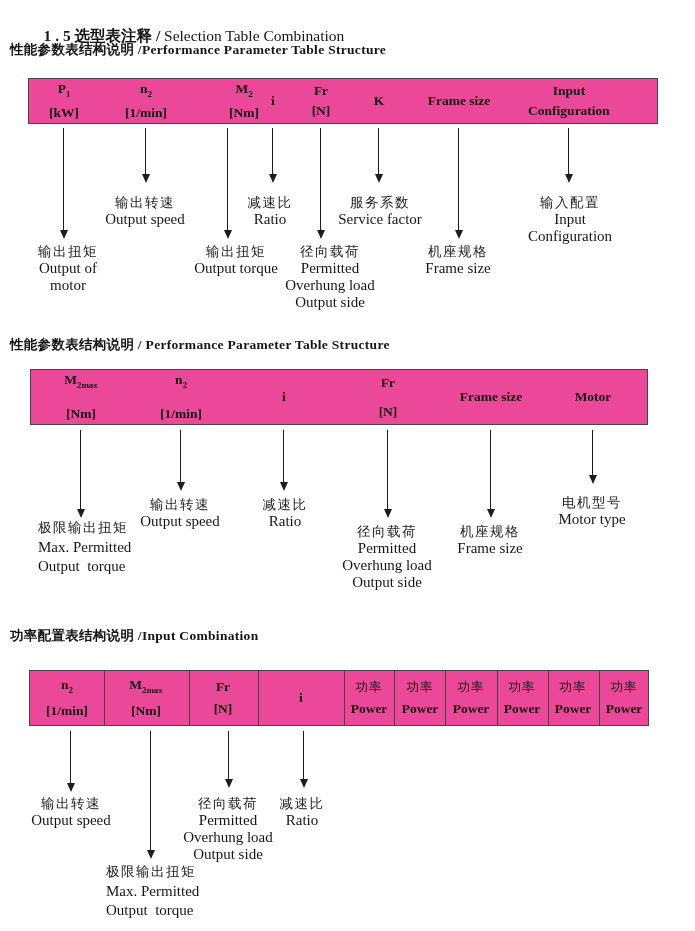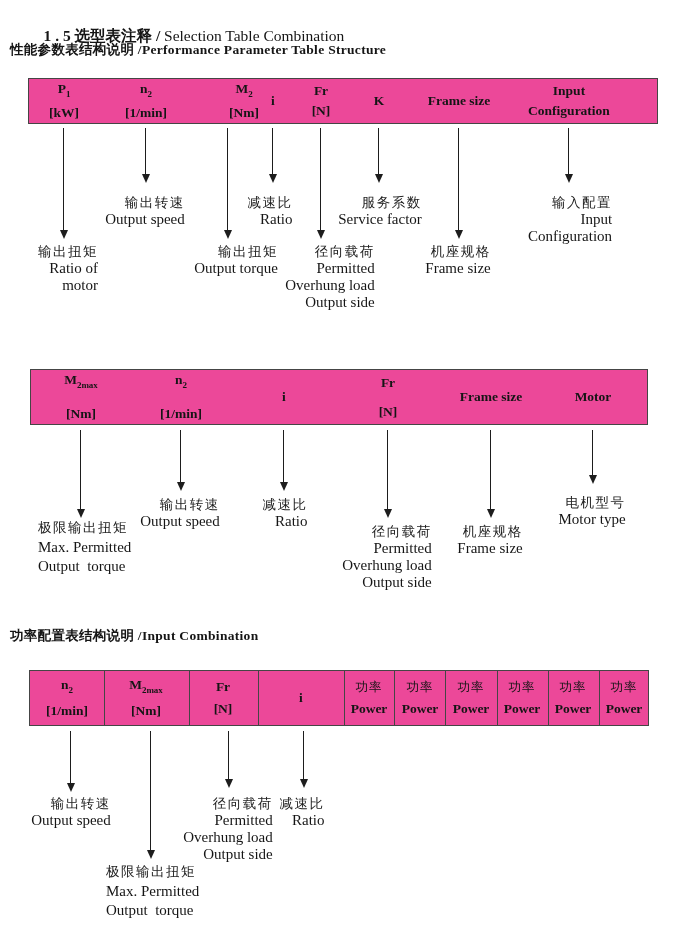--- a/index.html
+++ b/index.html
@@ -23,21 +23,21 @@
   .t2 .cell{row-gap:15px;}
   .t3 .cell{row-gap:8px;}
   .t3 .cell-power .l1{font-weight:normal;font-size:12.5px;letter-spacing:1px;
         font-family:"DejaVu Sans","Liberation Sans",sans-serif;}
   .vline{position:absolute;top:0;bottom:0;width:1px;background:#454545;}
   
   .arrow{position:absolute;width:1px;background:#1d1d1d;}
   .arrow::after{content:"";position:absolute;left:-3.5px;bottom:-9px;width:0;height:0;
                 border:4px solid transparent;border-top:9px solid #1d1d1d;border-bottom:none;}
   
-  .co{position:absolute;text-align:right;transform:translateX(-50%);}
+  .co{position:absolute;text-align:center;transform:translateX(-50%);}
   .co.left{transform:none;text-align:left;}
   .co .zh{font-family:"DejaVu Sans","Liberation Sans",sans-serif;font-size:13.5px;
           letter-spacing:1.5px;line-height:17px;white-space:pre;color:#222;}
   .co .en{font-family:"Liberation Serif",serif;font-size:15px;line-height:17px;
           white-space:pre;color:#151515;}
   .co.lh20 .zh,.co.lh20 .en{line-height:19.5px;}
 </style>
 </head>
 <body>
 
@@ -102,38 +102,39 @@
     <div class="zh">服务系数</div>
     <div class="en">Service factor</div>
   </div>
   <div class="co" style="left:570px;top:194px;">
     <div class="zh">输入配置</div>
     <div class="en">Input</div>
     <div class="en">Configuration</div>
   </div>
   <div class="co" style="left:68px;top:243px;">
     <div class="zh">输出扭矩</div>
-    <div class="en">Ratio of</div>
+    <div class="en">Output of</div>
     <div class="en">motor</div>
   </div>
   <div class="co" style="left:224px;top:243px;margin-left:12px;">
     <div class="zh">输出扭矩</div>
     <div class="en">Output torque</div>
   </div>
   <div class="co" style="left:330px;top:243px;">
     <div class="zh">径向载荷</div>
     <div class="en">Permitted</div>
     <div class="en">Overhung load</div>
     <div class="en">Output side</div>
   </div>
   <div class="co" style="left:458px;top:243px;">
     <div class="zh">机座规格</div>
     <div class="en">Frame size</div>
   </div>
 
+  <div class="sec-heading" style="left:10px;top:336px;">性能参数表结构说明 / Performance Parameter Table Structure</div>
 
   <div class="tbl t2" style="left:30px;top:369px;width:618px;height:56px;">
     <div class="cell" style="left:50px;">
         <span class="l1"><span>M</span><sub>2max</sub></span>
         <span class="l2">[Nm]</span>
       </div>
     <div class="cell" style="left:150px;">
         <span class="l1"><span>n</span><sub>2</sub></span>
         <span class="l2">[1/min]</span>
       </div>

